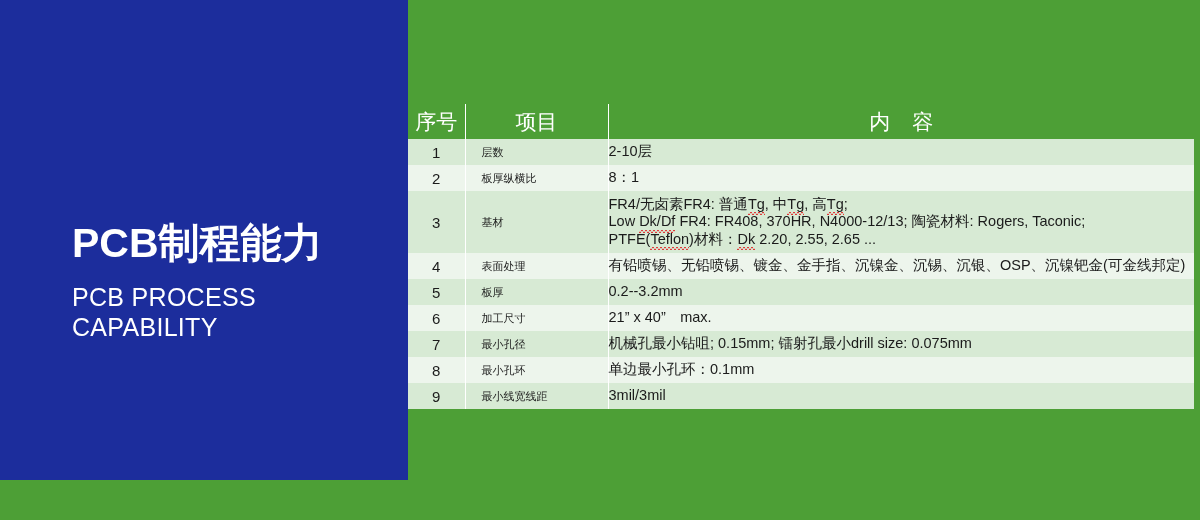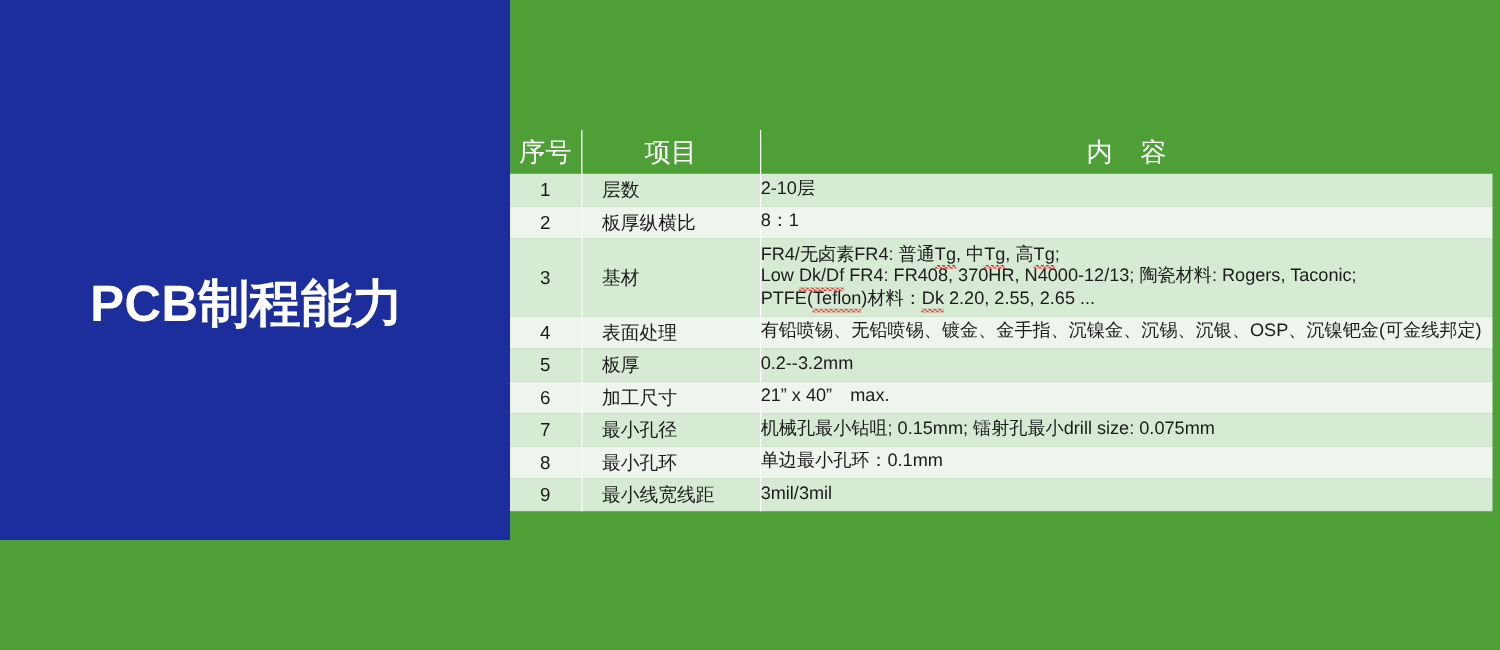--- a/index.html
+++ b/index.html
@@ -18,21 +18,21 @@
     width: 1200px;
     height: 520px;
     background: #4d9f36;
   }
   
   .left-panel {
     position: absolute;
     left: 0;
     top: 0;
     width: 408px;
-    height: 432px;
+    height: 480px;
     background: #1c2d9c;
   }
   .title-block {
     position: absolute;
     left: 72px;
     top: 218px;
     width: 330px;
   }
   .title-cn {
     font-size: 41px;
@@ -102,21 +102,21 @@
   }
   .spec-table tbody tr.odd  td { background: #d7ead4; }
   .spec-table tbody tr.even td { background: #edf5ec; }
 
   .spec-table tbody td.td-no {
     text-align: center;
     font-size: 15px;
   }
   .spec-table tbody td.td-item {
     padding-left: 16px;
-    font-size: 15px;
+    font-size: 11px;
   }
   .spec-table tbody td.td-body {
     border-right: none;
     font-size: 14.5px;
     line-height: 17.5px;
   }
   .spec-table tbody tr td { height: 26px; }
   .spec-table tbody tr.tall td { height: 62px; }
 
   .td-body .line { display: block; white-space: nowrap; }
@@ -141,20 +141,24 @@
   }
 </style>
 </head>
 <body>
 
 <div class="slide">
 
   <div class="left-panel">
     <div class="title-block">
       <div class="title-cn">PCB制程能力</div>
+      <div class="title-en">
+        <span>PCB PROCESS</span>
+        <span>CAPABILITY</span>
+      </div>
     </div>
   </div>
 
   <div class="right-panel"></div>
 
   <table class="spec-table">
     <colgroup>
       <col class="c-no">
       <col class="c-item">
       <col class="c-body">

